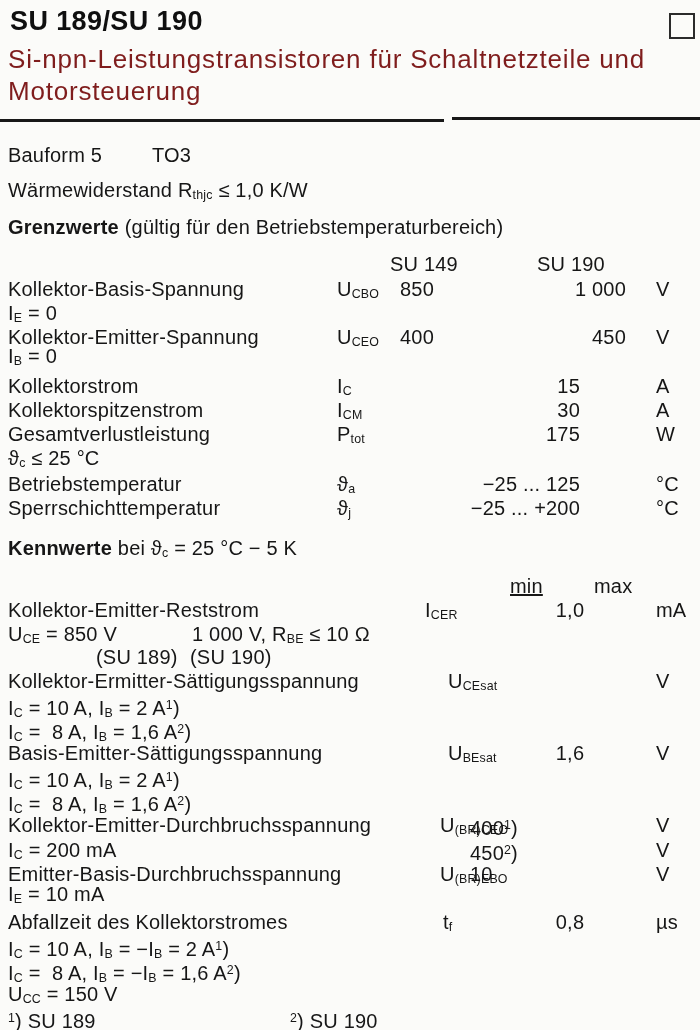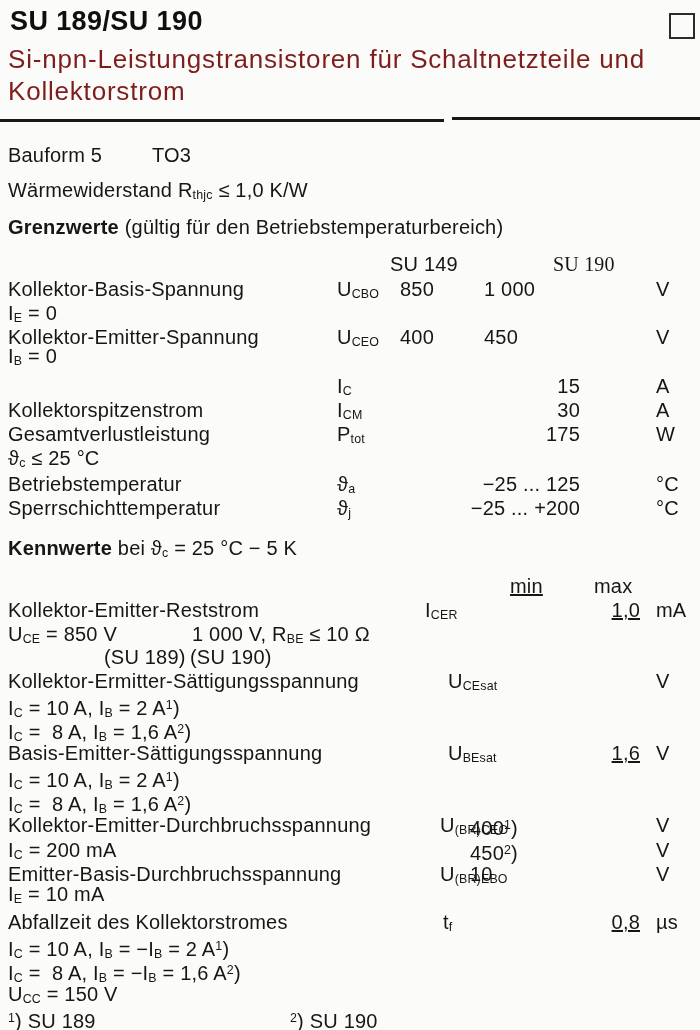--- a/index.html
+++ b/index.html
@@ -21,53 +21,53 @@
   }
   .sub{position:absolute;left:8px;font-size:26px;font-weight:400;letter-spacing:0.8px;color:#7f1d1d;}
   .sub1{top:44px;}
   .sub2{top:76px;}
   .rule{position:absolute;background:#181818;height:3px;}
   .rule1{top:119px;left:0;width:444px;}
   .rule2{top:117px;left:452px;width:248px;}
   .line{position:absolute;left:0;width:604px;height:24px;font-size:20px;line-height:24px;}
   .line span{position:absolute;top:0;white-space:pre;letter-spacing:0.2px;}
   .lab{left:8px;}
-  .ind1{left:104px;}
+  .ind1{left:96px;}
   .ind2{left:190px;}
   .cond2{left:192px;}
   .sym{left:337px;}
   .s2{left:425px;}
   .s3{left:448px;}
   .s4{left:440px;}
   .s5{left:443px;}
   .v189{left:400px;}
-  .v190{left:484px;width:166px;}
+  .v190{left:460px;width:166px;text-align:right;}
   .mid{left:420px;width:160px;text-align:right;}
   .vmin{left:470px;width:130px;}
-  .vmax{left:500px;width:140px;text-align:right;text-decoration:underline;}
+  .vmax{left:500px;width:140px;text-align:center;}
   .unit{left:656px;}
   .h189{left:390px;}
-  .h190{left:553px;font-family:Liberation Serif, serif;}
+  .h190{left:537px;}
   .hmin{left:510px;text-decoration:underline;}
   .hmax{left:594px;}
   .fn2{left:290px;}
   .bold{font-weight:700;}
   .to3{left:152px;}
   sub{font-size:0.62em;vertical-align:-0.18em;letter-spacing:0.2px;}
   sup{font-size:0.62em;vertical-align:0.5em;letter-spacing:0.2px;}
 </style>
 </head>
 <body>
 
 <div class="page">
 
   <div class="title">SU 189/SU 190</div>
   <div class="corner-box"></div>
   <div class="sub sub1">Si-npn-Leistungstransistoren für Schaltnetzteile und</div>
-  <div class="sub sub2">Kollektorstrom</div>
+  <div class="sub sub2">Motorsteuerung</div>
   <div class="rule rule1"></div>
   <div class="rule rule2"></div>
 
   <div class="line" style="top:143px">
     <span class="lab">Bauform 5</span>
     <span class="to3">TO3</span>
   </div>
 
   <div class="line" style="top:178px">
     <span class="lab">Wärmewiderstand R<sub>thjc</sub> ≤ 1,0 K/W</span>
@@ -98,20 +98,21 @@
     <span class="sym">U<sub>CEO</sub></span>
     <span class="v189">400</span>
     <span class="v190">450</span>
     <span class="unit">V</span>
   </div>
   <div class="line" style="top:344px">
     <span class="lab">I<sub>B</sub> = 0</span>
   </div>
 
   <div class="line" style="top:374px">
+    <span class="lab">Kollektorstrom</span>
     <span class="sym">I<sub>C</sub></span>
     <span class="mid">15</span>
     <span class="unit">A</span>
   </div>
 
   <div class="line" style="top:398px">
     <span class="lab">Kollektorspitzenstrom</span>
     <span class="sym">I<sub>CM</sub></span>
     <span class="mid">30</span>
     <span class="unit">A</span>

